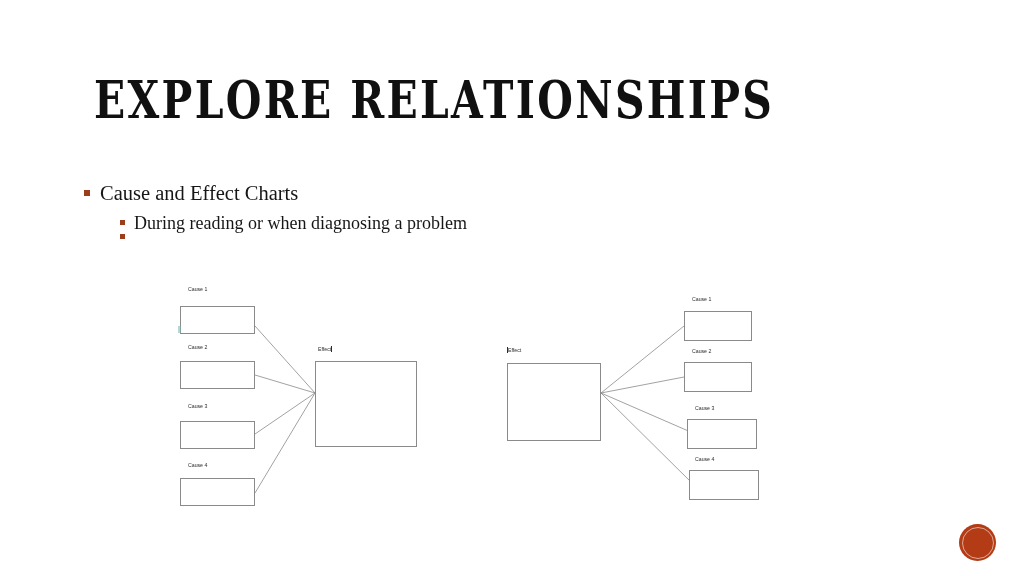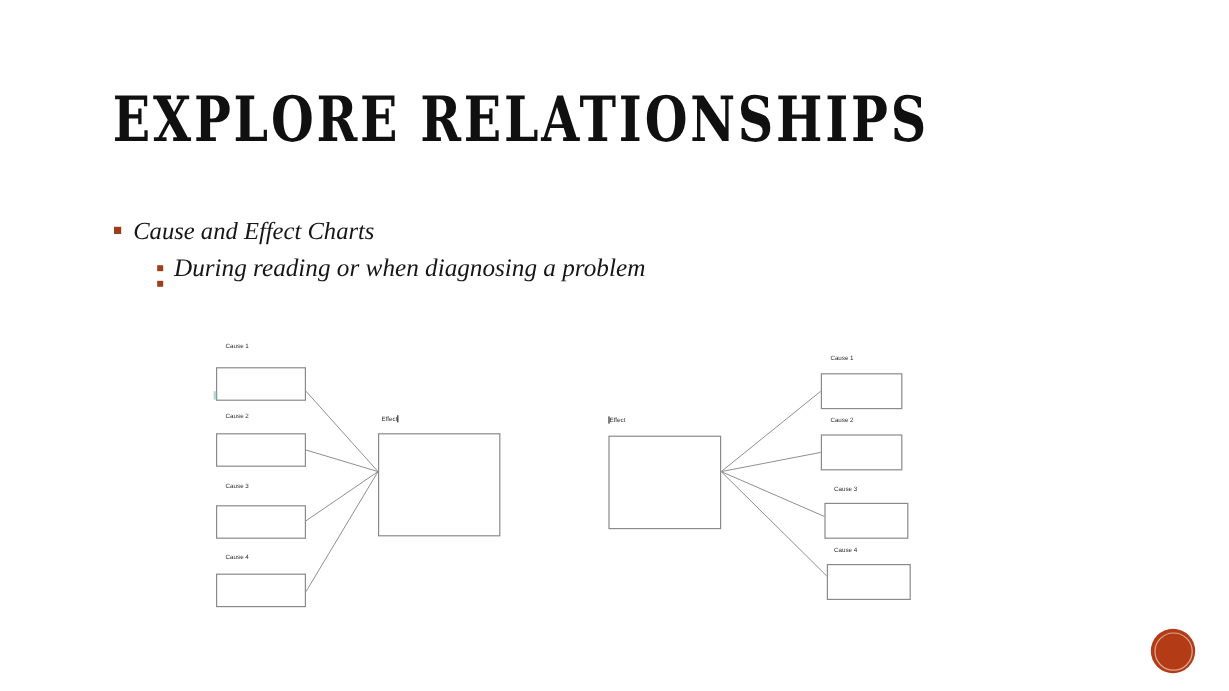--- a/index.html
+++ b/index.html
@@ -30,24 +30,23 @@
     color: #101010;
     text-transform: uppercase;
     transform: scaleY(1.18) scaleX(0.93);
     transform-origin: left top;
     white-space: nowrap;
   }
 
   
   #body-list {
     position: absolute;
-    left: 95px;
+    left: 84px;
     top: 180px;
     width: 760px;
-    font-style: italic;
   }
   .bullet-row {
     display: flex;
     align-items: baseline;
     white-space: nowrap;
   }
   .bullet-l1 { margin-bottom: 3px; }
   .bullet-l2 { margin-left: 36px; margin-bottom: 1px; }
 
   .bullet-mark {
@@ -66,21 +65,21 @@
     margin-right: 9px;
     position: relative;
     top: -4px;
   }
   .bullet-text-l1 {
     font-size: 20.5px;
     line-height: 27px;
     color: #161616;
   }
   .bullet-text-l2 {
-    font-size: 21px;
+    font-size: 18px;
     line-height: 27px;
     color: #161616;
   }
 
   
   .diagram {
     position: absolute;
   }
   .diag-svg { display: block; }
 

